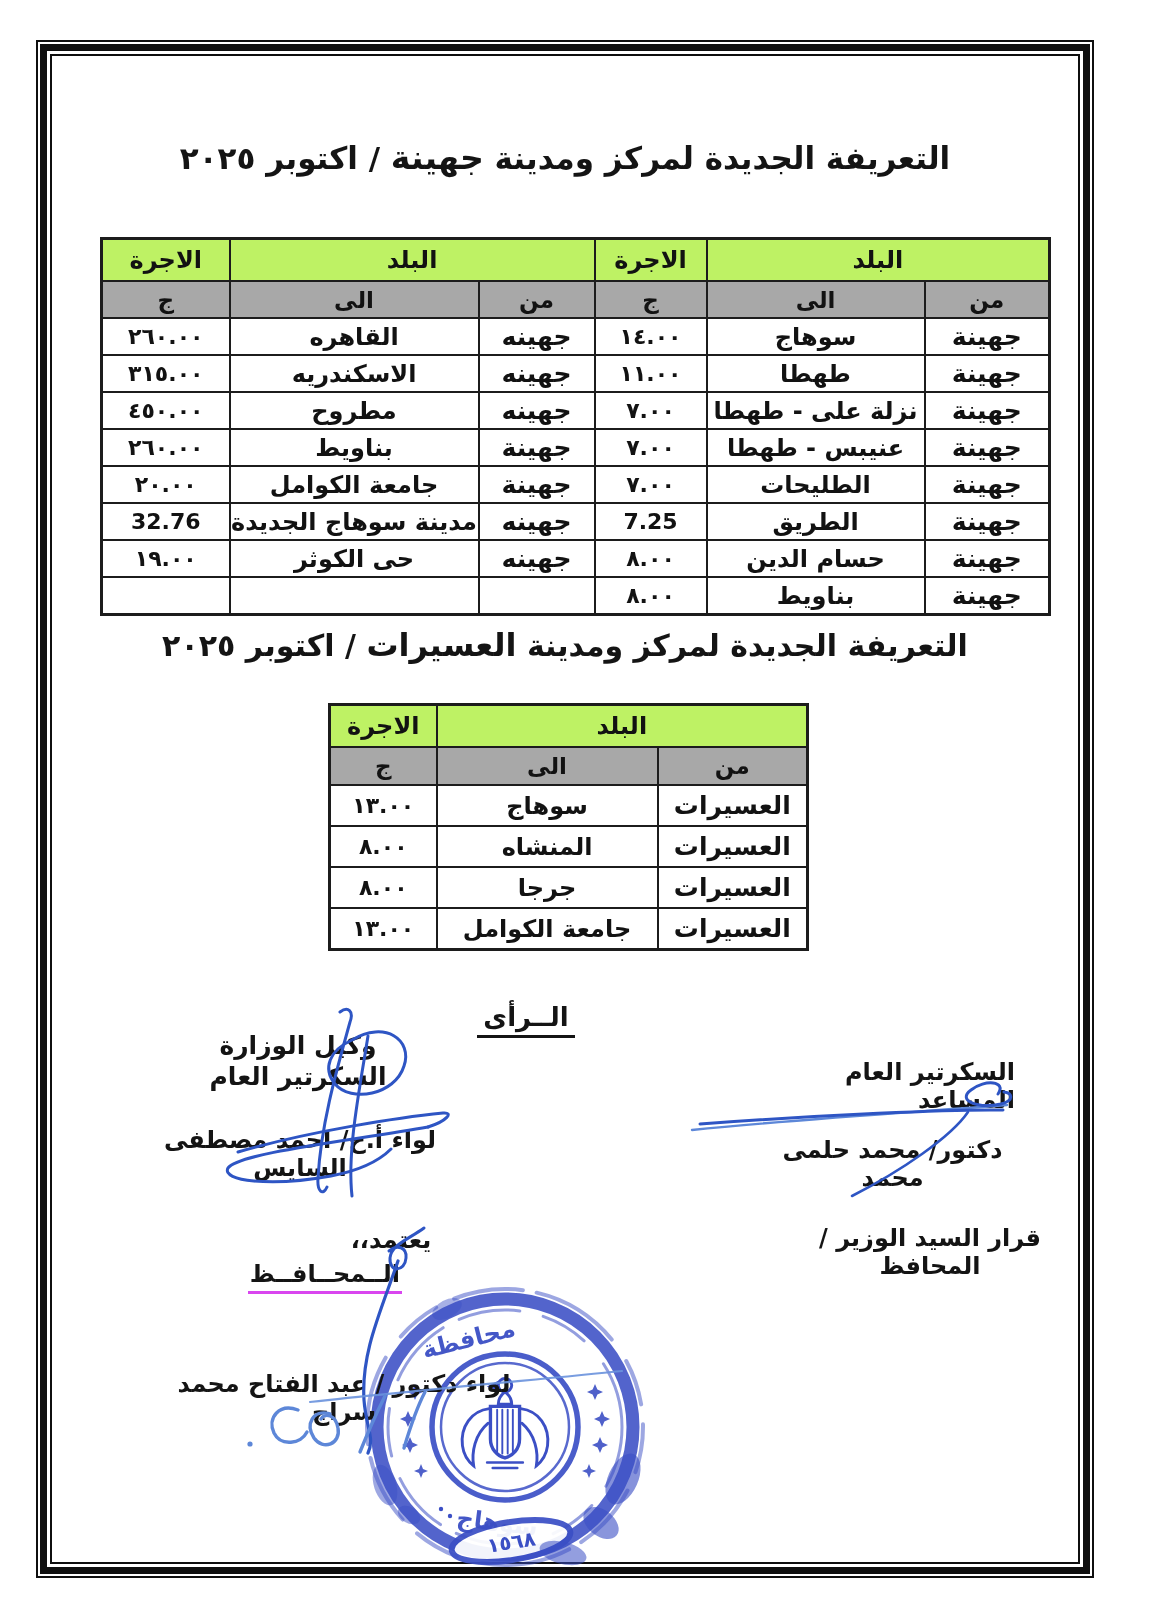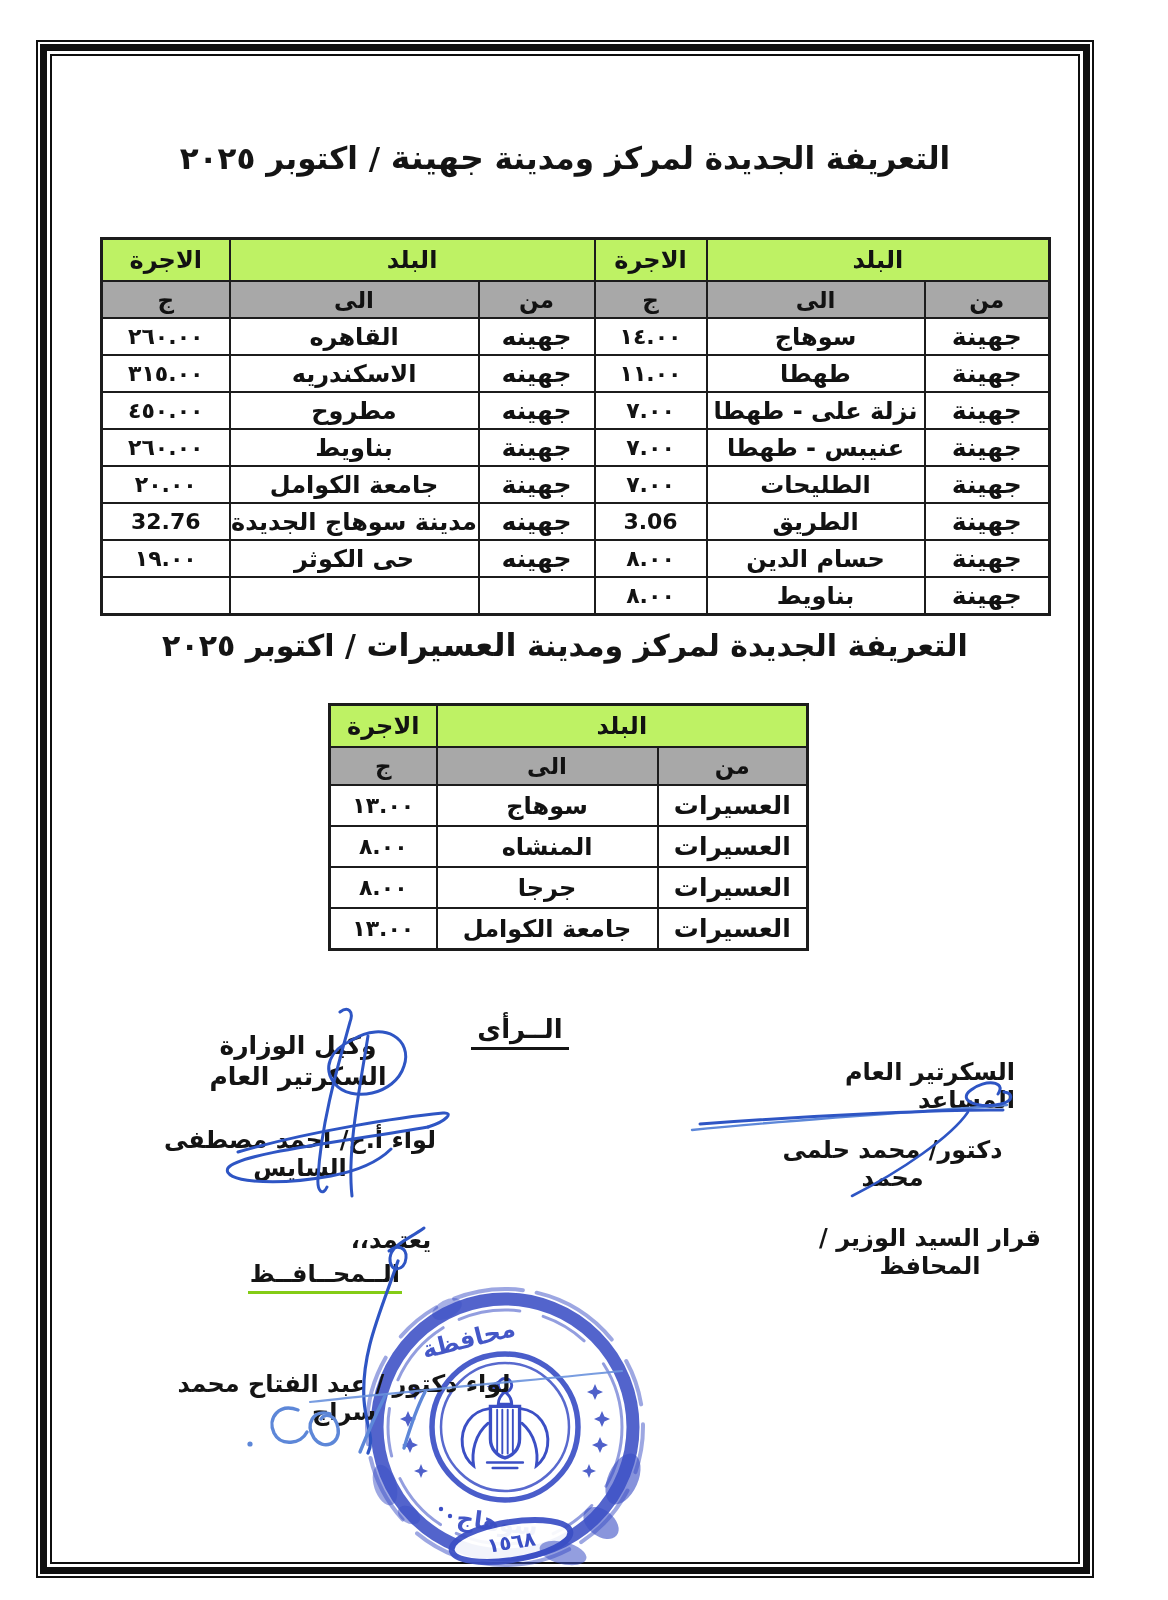--- a/index.html
+++ b/index.html
@@ -33,30 +33,30 @@
   #table1 td{height:35px;}
   #table2 tr.h1 th{height:40px;}
   #table2 tr.h2 th{height:36px;}
   #table2 td{height:39px;}
   td.c-from{font-size:25px;}
   td.c-to{font-size:24px;}
   td.c-fare{font-size:22px;}
 
   
   .tx{position:absolute;direction:rtl;text-align:center;font-weight:bold;color:#141414;}
-  #ray{left:36px;top:1002px;width:968px;font-size:26px;margin-top:12px;}
+  #ray{left:42px;top:1002px;width:968px;font-size:26px;}
   #ray span{border-bottom:3px solid #141414;padding:0 6px 3px;}
   #left-roles{left:158px;top:1030px;width:280px;font-size:25px;line-height:31px;}
   #left-name{left:135px;top:1126px;width:330px;font-size:24px;}
   #right-role{left:770px;top:1058px;width:245px;font-size:24px;text-align:right;}
   #right-name{left:765px;top:1136px;width:255px;font-size:24px;}
   #decision{left:790px;top:1224px;width:280px;font-size:24px;}
   #approve{left:336px;top:1226px;width:110px;font-size:24px;}
   #gov-title{left:274px;top:1260px;width:128px;font-size:24px;letter-spacing:1px;}
-  #gov-title span{border-bottom:3px solid #84cc16;padding:0 2px 3px;}
+  #gov-title span{border-bottom:3px solid #d946ef;padding:0 2px 3px;}
   #gov-name{left:168px;top:1370px;width:352px;font-size:24px;z-index:5;}
 
   
   #stamp{position:absolute;left:348px;top:1270px;z-index:2;}
   #overlay{position:absolute;left:0;top:0;z-index:7;pointer-events:none;}
   .tx,.title,table{z-index:4;}
 </style>
 </head>
 <body>
 
@@ -130,21 +130,21 @@
     <td class="c-from">جهينة</td>
     <td class="c-to">الطليحات</td>
     <td class="c-fare">٧.٠٠</td>
     <td class="c-from">جهينة</td>
     <td class="c-to">جامعة الكوامل</td>
     <td class="c-fare">٢٠.٠٠</td>
   </tr>
   <tr>
     <td class="c-from">جهينة</td>
     <td class="c-to">الطريق</td>
-    <td class="c-fare">3.06</td>
+    <td class="c-fare">7.25</td>
     <td class="c-from">جهينه</td>
     <td class="c-to">مدينة سوهاج الجديدة</td>
     <td class="c-fare">32.76</td>
   </tr>
   <tr>
     <td class="c-from">جهينة</td>
     <td class="c-to">حسام الدين</td>
     <td class="c-fare">٨.٠٠</td>
     <td class="c-from">جهينه</td>
     <td class="c-to">حى الكوثر</td>

